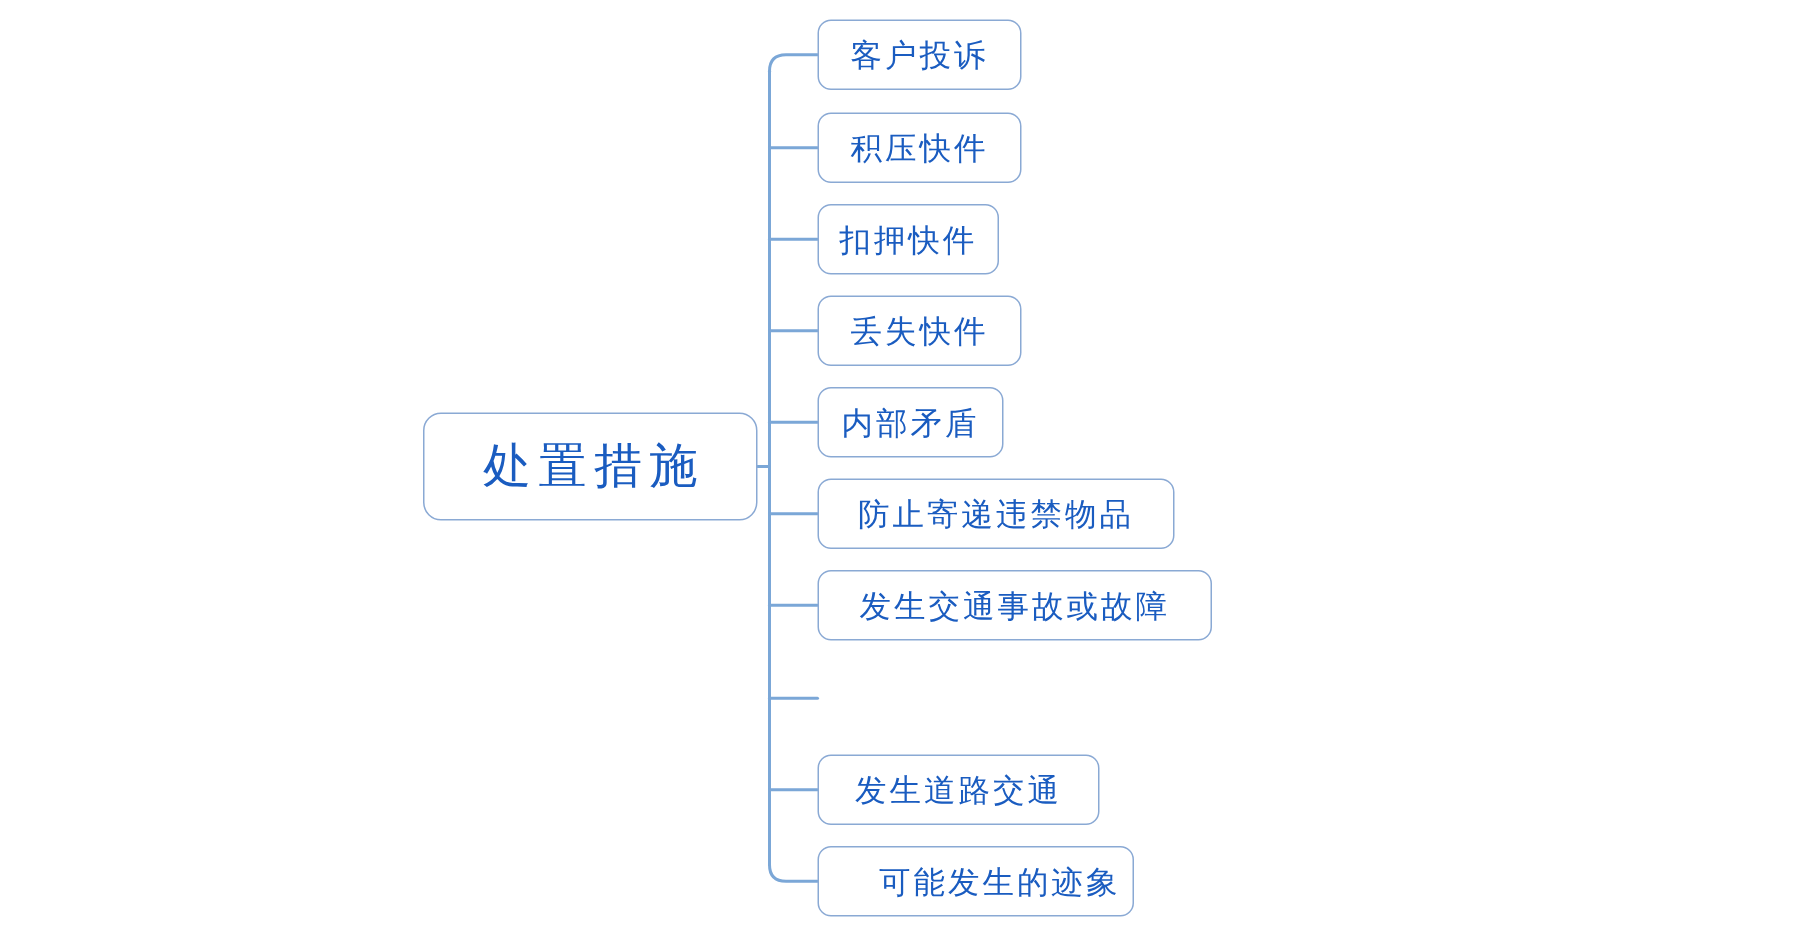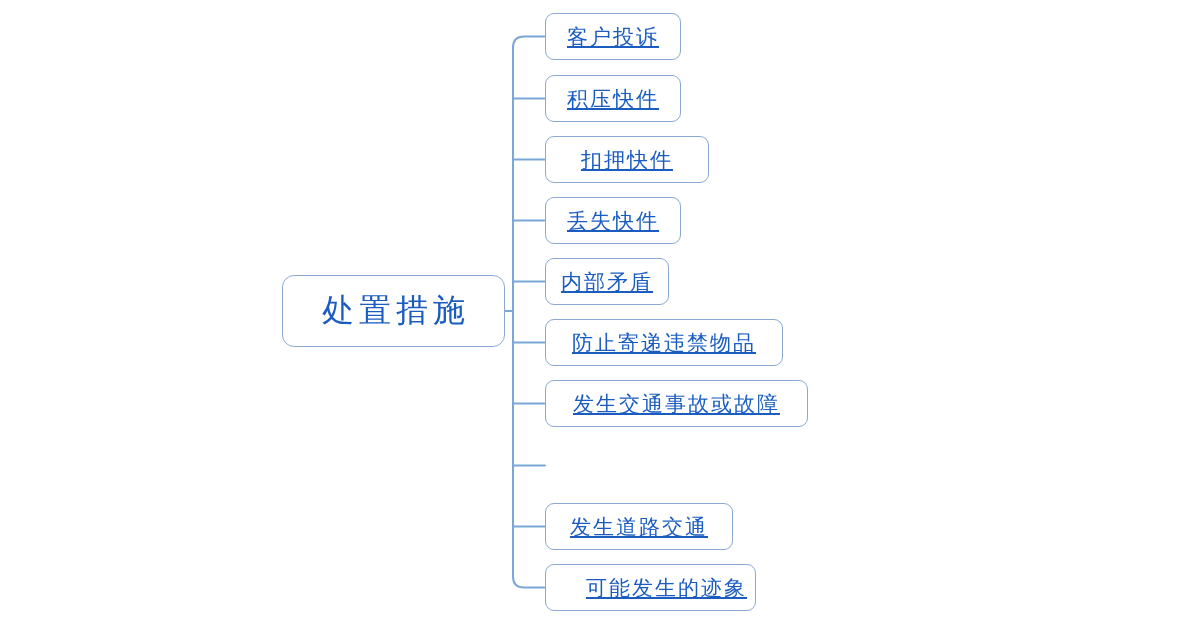--- a/index.html
+++ b/index.html
@@ -44,21 +44,20 @@
     border-radius: 12px;
     border-width: 1.8px;
     font-size: 32px;
     letter-spacing: 5px;
     padding-left: 5px;
     text-align: center;
   }
   .node.child {
     font-size: 21px;
     letter-spacing: 2px;
-    text-decoration: underline;
   }
 </style>
 </head>
 <body>
 
 <div id="mindmap">
   <svg id="connectors" viewBox="0 0 1200 630" width="1200" height="630" aria-hidden="true">
       <path d="M 513 47.5 L 513 576.5" fill="none" stroke="#7ba7d7" stroke-width="2" stroke-linecap="round"></path>
       <path d="M 505 311 L 513 311" fill="none" stroke="#7ba7d7" stroke-width="2" stroke-linecap="round"></path>
       <path d="M 513 47.5 Q 513 36.5 524 36.5 L 545 36.5" fill="none" stroke="#7ba7d7" stroke-width="2" stroke-linecap="round"></path>
@@ -71,21 +70,21 @@
       <path d="M 513 465.5 L 545 465.5" fill="none" stroke="#7ba7d7" stroke-width="2" stroke-linecap="round"></path>
       <path d="M 513 526.5 L 545 526.5" fill="none" stroke="#7ba7d7" stroke-width="2" stroke-linecap="round"></path>
       <path d="M 513 576.5 Q 513 587.5 524 587.5 L 545 587.5" fill="none" stroke="#7ba7d7" stroke-width="2" stroke-linecap="round"></path>
     </svg>
 <div class="node child" style="left: 545px; top: 13px; width: 136px; height: 47px;">
       <span>客户投诉</span>
     </div>
     <div class="node child" style="left: 545px; top: 75px; width: 136px; height: 47px;">
       <span>积压快件</span>
     </div>
-    <div class="node child" style="left: 545px; top: 136px; width: 164px; height: 47px;">
+    <div class="node child" style="left: 545px; top: 136px; width: 121px; height: 47px;">
       <span>扣押快件</span>
     </div>
     <div class="node child" style="left: 545px; top: 197px; width: 136px; height: 47px;">
       <span>丢失快件</span>
     </div>
     <div class="node child" style="left: 545px; top: 258px; width: 124px; height: 47px;">
       <span>内部矛盾</span>
     </div>
     <div class="node child" style="left: 545px; top: 319px; width: 238px; height: 47px;">
       <span>防止寄递违禁物品</span>

